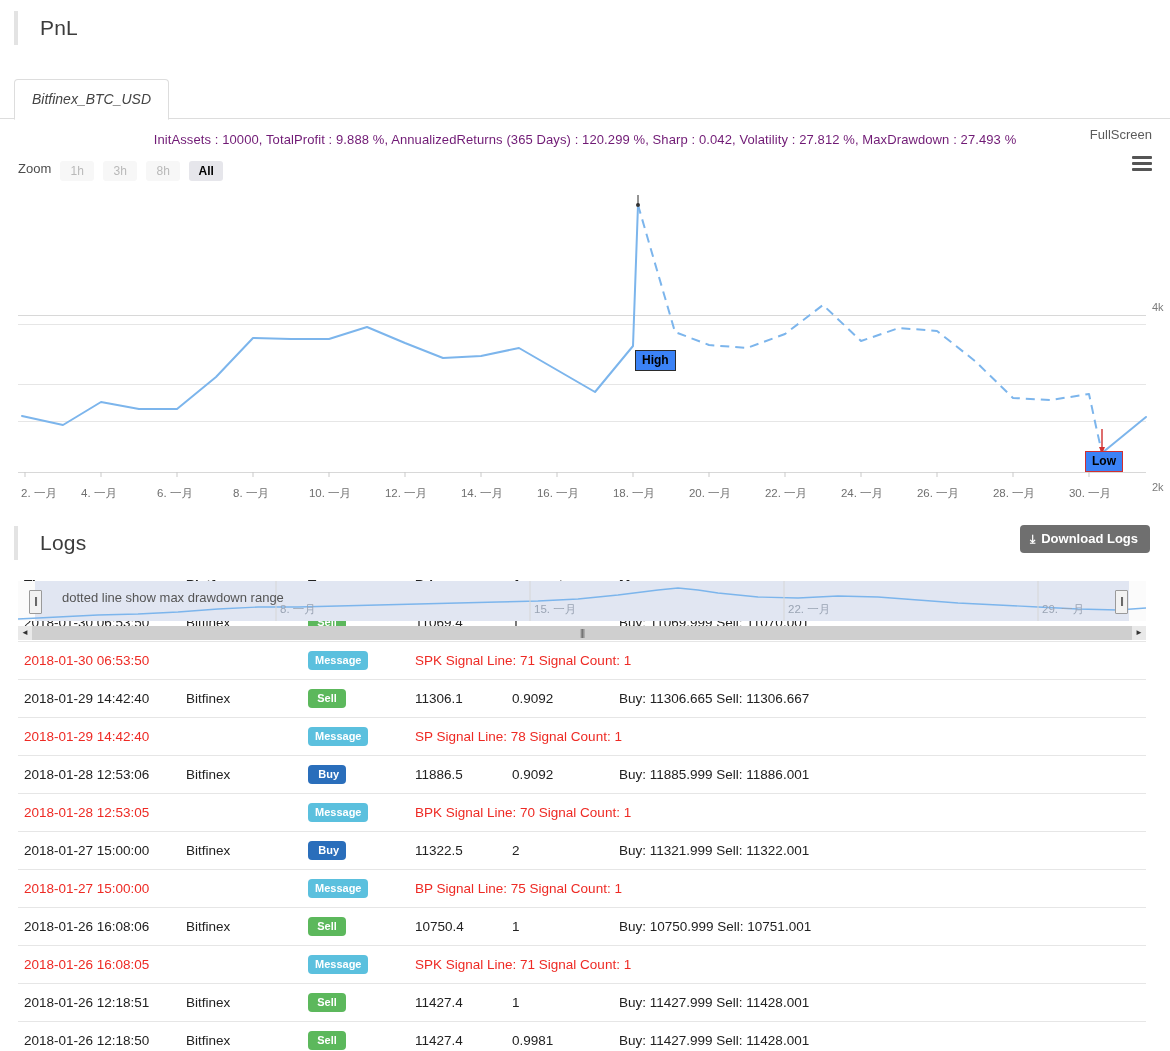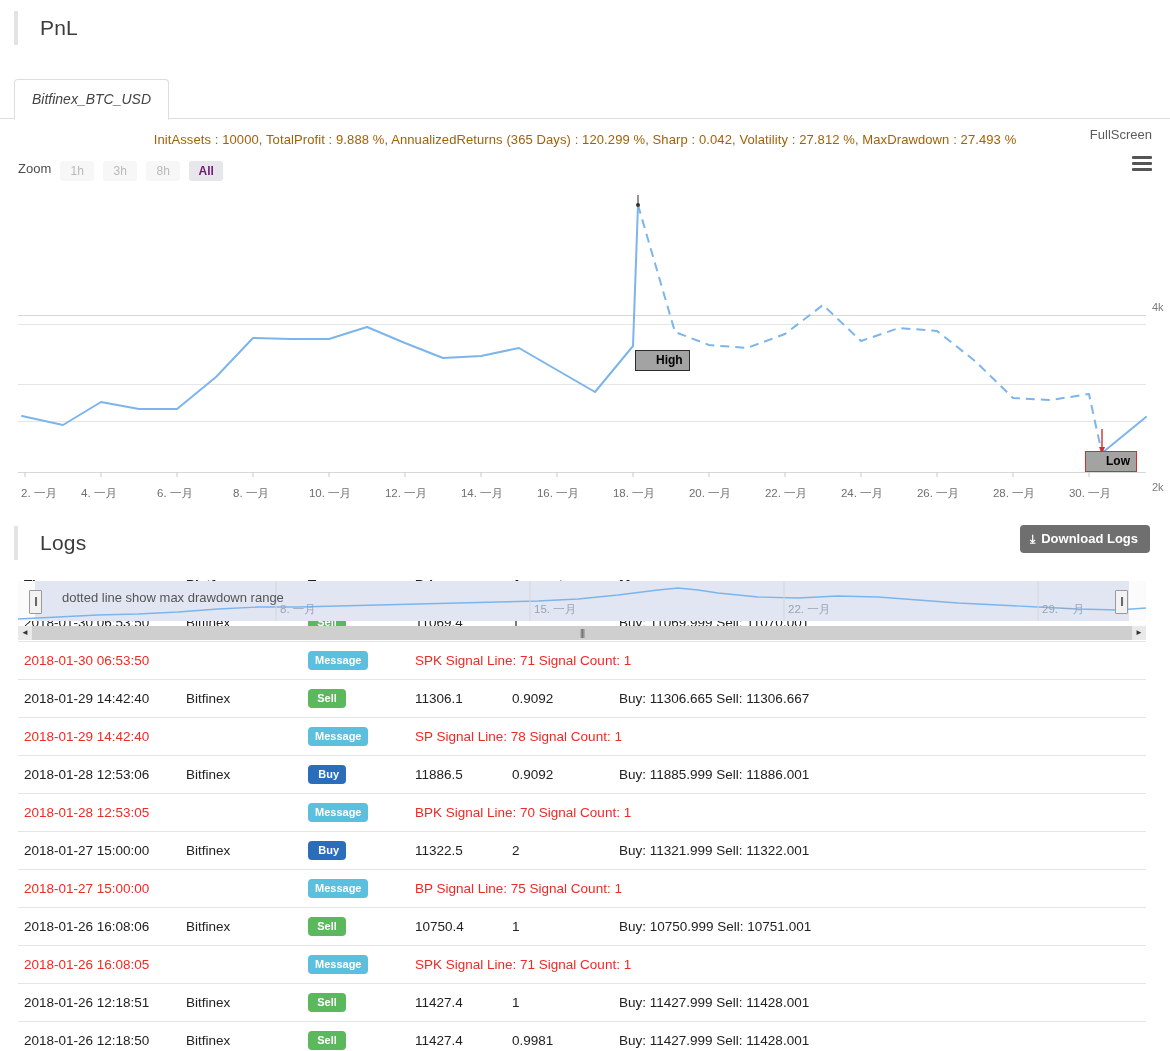--- a/index.html
+++ b/index.html
@@ -64,21 +64,21 @@
     position: relative;
     width: 1170px;
     height: 390px;
   }
   .stats-line {
     position: absolute;
     left: 0; right: 0;
     top: 13px;
     text-align: center;
     font-size: 13px;
-    color: #a16207;
+    color: #701a75;
     letter-spacing: .1px;
   }
   .fullscreen-ctl {
     position: absolute;
     right: 18px;
     top: 8px;
     display: flex;
     align-items: flex-end;
     gap: 11px;
     flex-direction: column;
@@ -113,41 +113,41 @@
     min-width: 18px;
     text-align: center;
     padding: 3px 8px;
     font-size: 12px;
     color: #b9b9b9;
     background: #f7f7f7;
     border-radius: 3px;
     cursor: pointer;
   }
   .zoom-btn.active {
-    color: #701a75;
+    color: #000000;
     background: #e6e6eb;
     font-weight: bold;
   }
 
   .plot-area {
     position: absolute;
     left: 0;
     top: 62px;
     width: 1042px;
     height: 330px;
   }
   .plot-svg { display: block; }
 
   .flag {
     position: absolute;
     font-size: 12px;
     font-weight: bold;
-    background: #a3a3a3;
+    background: #3b82f6;
     line-height: 14px;
-    padding: 2px 6px 3px 20px;
+    padding: 2px 6px 3px 6px;
     white-space: nowrap;
   }
   .flag.high {
     border: 1px solid #2b2b2b;
     color: #000;
     left: 635px;
     top: 169px;
   }
   .flag.low {
     border: 1px solid #d03030;

